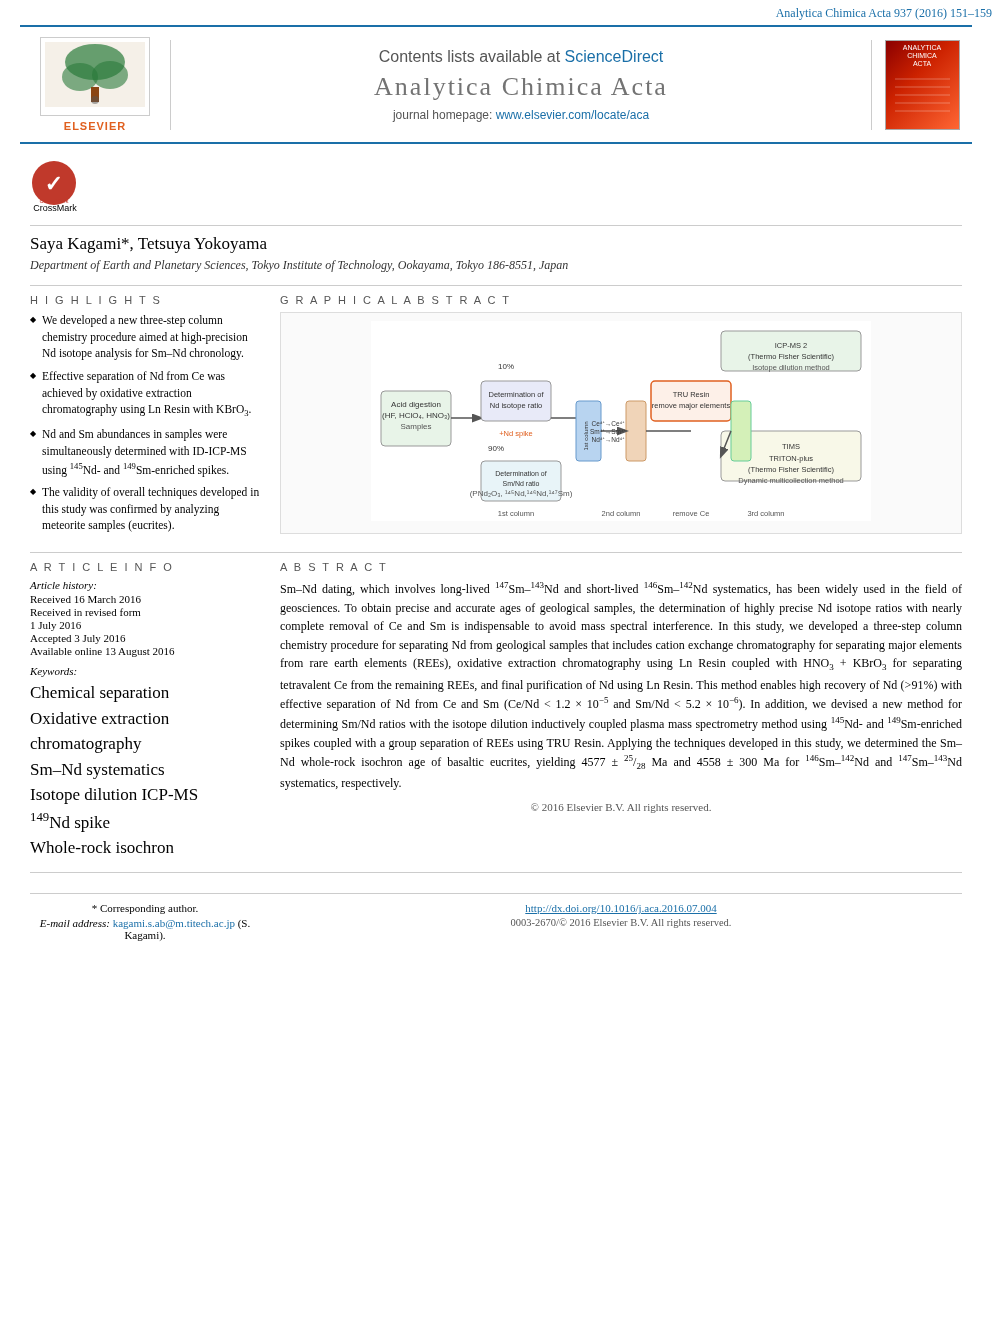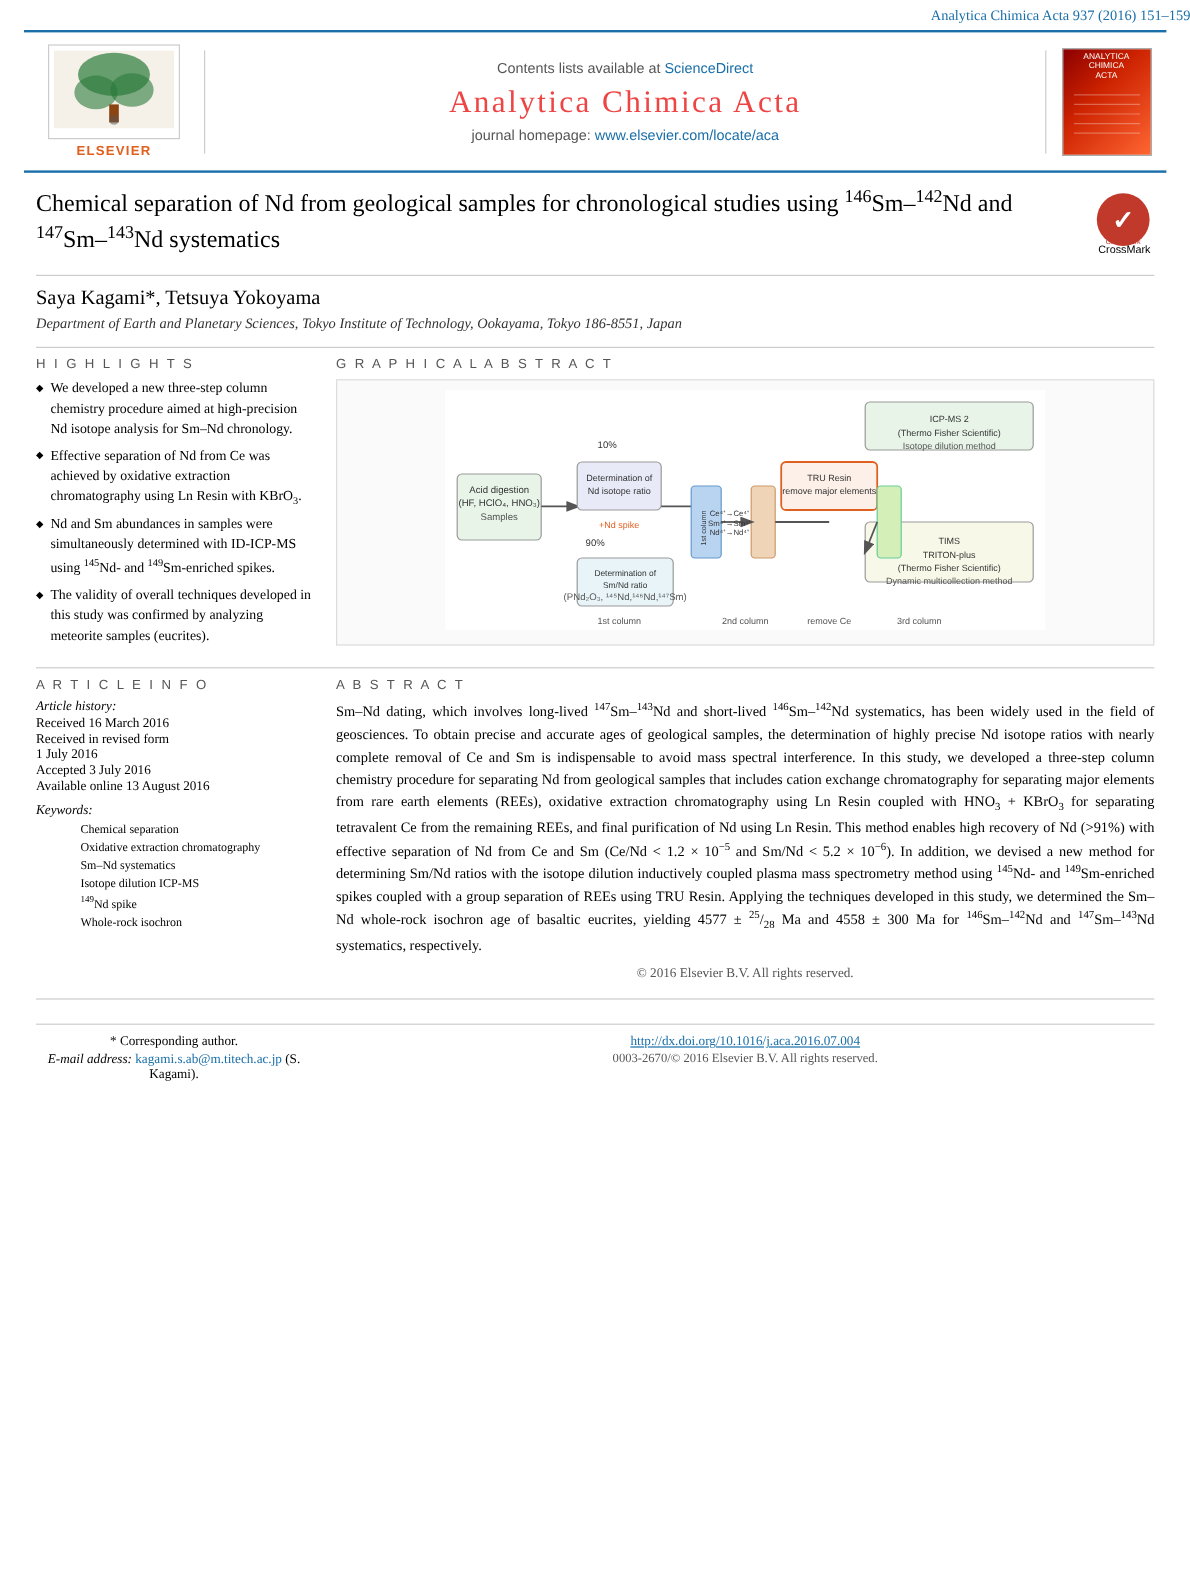--- a/index.html
+++ b/index.html
@@ -52,36 +52,36 @@
 
     .journal-header .center-info {
       flex: 1;
       text-align: center;
       border-left: 1px solid #ccc;
       border-right: 1px solid #ccc;
       padding: 8px 20px;
     }
 
     .contents-line {
-      font-size: 12px;
+      font-size: 16px;
       color: #555;
       margin-bottom: 6px;
       font-family: Arial, sans-serif;
     }
 
     .contents-line a, .homepage-line a {
       color: #1a6fa8;
       text-decoration: none;
     }
 
     .journal-title-big {
       font-size: 26px;
       font-family: 'Times New Roman', Times, serif;
       letter-spacing: 2px;
-      color: #ef4444;
+      color: #737373;
       margin-bottom: 6px;
     }
 
     .homepage-line {
       font-size: 12px;
       color: #555;
       font-family: Arial, sans-serif;
     }
 
     .journal-header .right-logo {
@@ -235,23 +235,22 @@
       margin-top: 8px;
     }
 
     .keywords-title {
       font-size: 11px;
       font-style: italic;
       margin-bottom: 3px;
     }
 
     .keywords-list {
-      font-size: 10px;
+      font-size: 17px;
       line-height: 1.5;
-      margin-left: 37px;
     }
 
     .abstract-section {
       font-size: 12px;
       line-height: 1.55;
       text-align: justify;
     }
 
     .abstract-section p {
       margin-bottom: 6px;
@@ -381,23 +380,20 @@
         <line x1="5" y1="34" x2="60" y2="34" stroke="rgba(255,255,255,0.3)" stroke-width="1"></line>
         <line x1="5" y1="42" x2="60" y2="42" stroke="rgba(255,255,255,0.3)" stroke-width="1"></line>
       </svg>
     </div>
   </div>
 </div>
 
 <div class="article-container">
 
   <div class="article-title-section">
-    <div class="article-title">
-      <span>Chemical separation of Nd from geological samples for chronological studies using </span><sup>146</sup><span>Sm–</span><sup>142</sup><span>Nd and </span><sup>147</sup><span>Sm–</span><sup>143</sup><span>Nd systematics</span>
-    </div>
     <div class="crossmark-logo">
       <svg width="48" height="48" viewBox="0 0 48 48">
         <circle cx="24" cy="24" r="22" fill="#c0392b"></circle>
         <text x="24" y="32" text-anchor="middle" fill="white" font-size="22" font-family="Arial" font-weight="bold">✓</text>
         <text x="24" y="44" text-anchor="middle" fill="#c0392b" font-size="6" font-family="Arial">CrossMark</text>
       </svg>
       <div style="font-size:9px; text-align:center; font-family:Arial; margin-top:-8px;">CrossMark</div>
     </div>
   </div>
 

